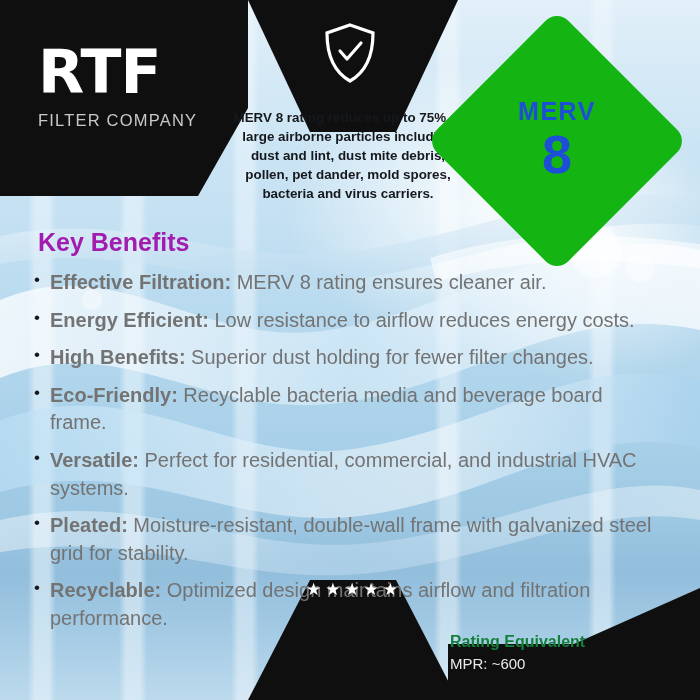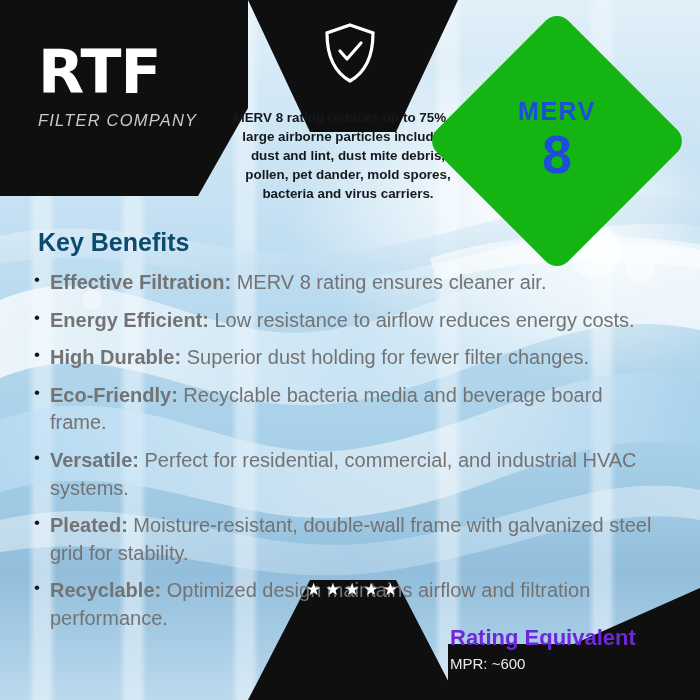--- a/index.html
+++ b/index.html
@@ -121,21 +121,20 @@
     line-height: 0.95;
     letter-spacing: -1px;
     color: #ffffff;
   }
   .logo-sub {
     margin-top: 10px;
     font-size: 16.5px;
     letter-spacing: 1.2px;
     color: #c8c9cb;
     font-weight: 400;
-    font-style: italic;
   }
 
   
   .shield {
     position: absolute;
     left: 322px;
     top: 22px;
     width: 56px;
     height: 62px;
   }
@@ -193,21 +192,21 @@
   
   .benefits {
     position: absolute;
     left: 34px;
     top: 228px;
     width: 630px;
   }
   .benefits-title {
     font-size: 25px;
     font-weight: 700;
-    color: #0c4a6e;
+    color: #a21caf;
     margin: 0 0 12px 4px;
   }
   .benefit-row {
     display: flex;
     align-items: flex-start;
     margin-bottom: 10px;
   }
   .bullet {
     flex: 0 0 auto;
     width: 16px;
@@ -241,24 +240,24 @@
   
   .rating-box {
     position: absolute;
     right: 18px;
     bottom: 26px;
     width: 232px;
     text-align: left;
     color: #ffffff;
   }
   .rating-title {
-    font-size: 22px;
+    font-size: 16px;
     font-weight: 700;
     margin-bottom: 3px;
-    color: #6d28d9;
+    color: #15803d;
   }
   .rating-line {
     font-size: 15px;
     line-height: 1.32;
     color: #e9eaec;
   }
 </style>
 </head>
 <body>
 
@@ -334,21 +333,21 @@
       <span class="benefit-text"><b>Effective Filtration:</b><span> MERV 8 rating ensures cleaner air.</span></span>
     </div>
 
     <div class="benefit-row">
       <span class="bullet">•</span>
       <span class="benefit-text"><b>Energy Efficient:</b><span> Low resistance to airflow reduces energy costs.</span></span>
     </div>
 
     <div class="benefit-row">
       <span class="bullet">•</span>
-      <span class="benefit-text"><b>High Durable:</b><span> Superior dust holding for fewer filter changes.</span></span>
+      <span class="benefit-text"><b>High Benefits:</b><span> Superior dust holding for fewer filter changes.</span></span>
     </div>
 
     <div class="benefit-row">
       <span class="bullet">•</span>
       <span class="benefit-text"><b>Eco-Friendly:</b><span> Recyclable bacteria media and beverage board frame.</span></span>
     </div>
 
     <div class="benefit-row">
       <span class="bullet">•</span>
       <span class="benefit-text"><b>Versatile:</b><span> Perfect for residential, commercial, and industrial HVAC systems.</span></span>

